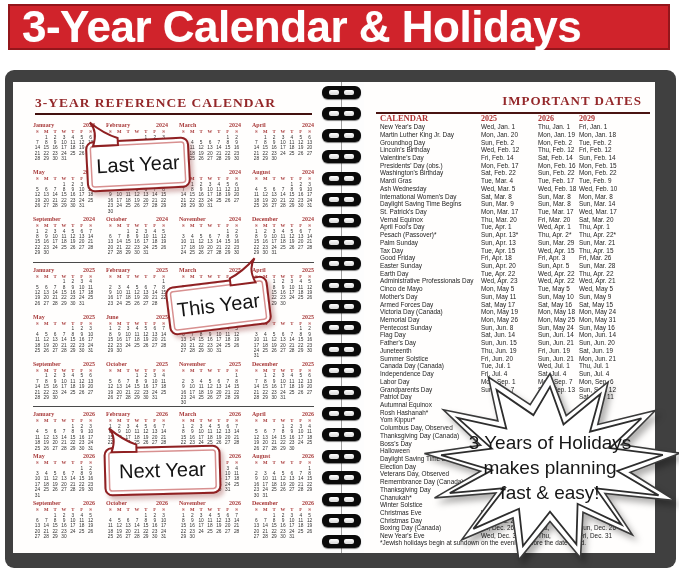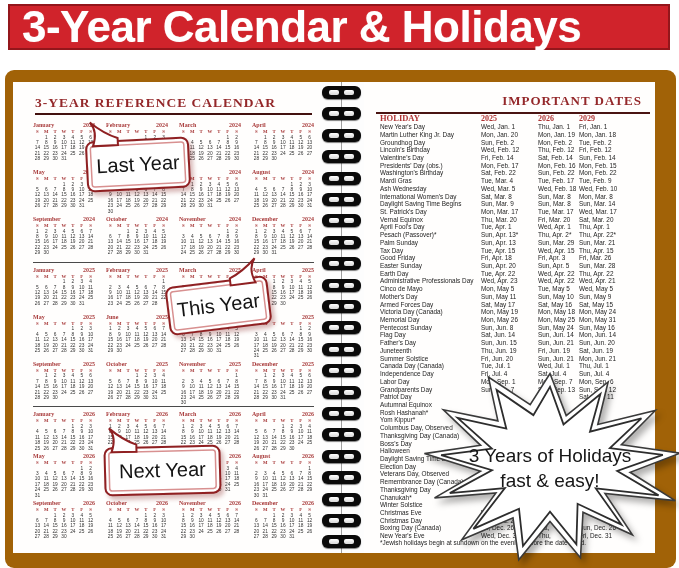--- a/index.html
+++ b/index.html
@@ -6,21 +6,21 @@
   body{width:679px;height:568px;position:relative;overflow:hidden;background:#ffffff;
        font-family:"Liberation Sans", sans-serif;}
 
   
   .banner{position:absolute;left:8px;top:4px;width:658px;height:42px;background:#d0232b;
           border:2px solid #93161b;display:flex;align-items:center;}
   .banner span{color:#fff;font-weight:bold;font-size:44px;letter-spacing:-0.5px;padding-left:12px;
                text-shadow:0 0 1px rgba(255,255,255,.4);white-space:nowrap;}
 
   
-  .book{position:absolute;left:5px;top:70px;width:671px;height:498px;background:#a16207;border-radius:9px;}
+  .book{position:absolute;left:5px;top:70px;width:671px;height:498px;background:#404040;border-radius:9px;}
   .page{position:absolute;top:12px;height:471px;background:#fffefd;}
   .page.left{left:8px;width:308px;}
   .page.right{left:359px;width:291px;}
   .binding{position:absolute;left:315px;top:12px;width:45px;height:471px;background:#fdfdfd;}
   .bind-line{position:absolute;left:21px;top:0;bottom:0;width:1px;background:#9f9f9f;}
   .coil{position:absolute;left:2px;width:39px;height:13px;background:#0a0a0a;border-radius:6px;
         display:flex;align-items:center;justify-content:center;gap:5px;box-shadow:0 1px 1px rgba(0,0,0,.5);}
   .coil span{display:block;width:10px;height:5px;border-radius:2px;
              background:linear-gradient(180deg,#ffffff 0%,#d8d8d8 100%);}
 
@@ -1990,21 +1990,21 @@
       <div class="coil" style="top: 453.4px;">
         <span></span>
         <span></span>
       </div>
     </div>
 
   <div class="page right">
     <div class="rp-title">IMPORTANT DATES</div>
     <div class="rp-rule"></div>
     <div class="holiday-table">
-        <div class="ht-h">HOLIDAY</div>
+        <div class="ht-h">CALENDAR</div>
         <div class="ht-h yr">2025</div>
         <div class="ht-h yr">2026</div>
         <div class="ht-h yr">2029</div>
         <div class="ht-name">New Year's Day</div>
         <div class="ht-val">Wed, Jan. 1</div>
         <div class="ht-val">Thu, Jan. 1</div>
         <div class="ht-val">Fri, Jan. 1</div>
         <div class="ht-name">Martin Luther King Jr. Day</div>
         <div class="ht-val">Mon, Jan. 20</div>
         <div class="ht-val">Mon, Jan. 19</div>
@@ -2243,15 +2243,16 @@
   <span>Next Year</span>
 </div>
 
 <div class="starburst">
   <svg width="260" height="200" viewBox="0 0 260 200">
     <polygon id="burst-outer" fill="#ffffff" stroke="#3a3a3a" stroke-width="1.6" points="130.0,5.5 146.2,47.6 188.1,14.0 177.8,56.5 235.3,42.5 201.4,76.7 260.0,85.2 210.1,104.3 255.3,132.6 185.0,125.4 212.4,166.8 163.0,144.2 160.5,189.7 130.0,153.5 98.8,191.8 93.0,149.8 41.7,171.8 75.9,125.0 14.5,129.9 60.5,103.3 4.4,85.6 60.6,77.3 23.4,41.8 77.9,52.9 68.4,9.0 110.2,36.7"></polygon>
     <polygon id="burst-inner" fill="#ffffff" stroke="#2d2d2d" stroke-width="1.8" points="130.0,18.8 143.5,56.4 180.4,26.1 170.0,63.7 221.4,50.4 189.9,80.2 242.8,86.9 197.2,103.0 238.6,127.4 175.8,120.4 201.5,156.6 157.6,135.8 156.4,176.2 130.0,143.6 103.0,178.0 99.0,140.7 53.4,160.9 84.9,120.0 29.8,125.1 72.0,102.2 21.1,87.2 71.9,80.7 37.6,49.9 86.3,60.6 76.6,21.9 113.4,47.1"></polygon>
   </svg>
   <div class="burst-text">
     <div>3 Years of Holidays</div>
+    <div>makes planning</div>
     <div>fast &amp; easy!</div>
   </div>
 </div>
 
 </body></html>

